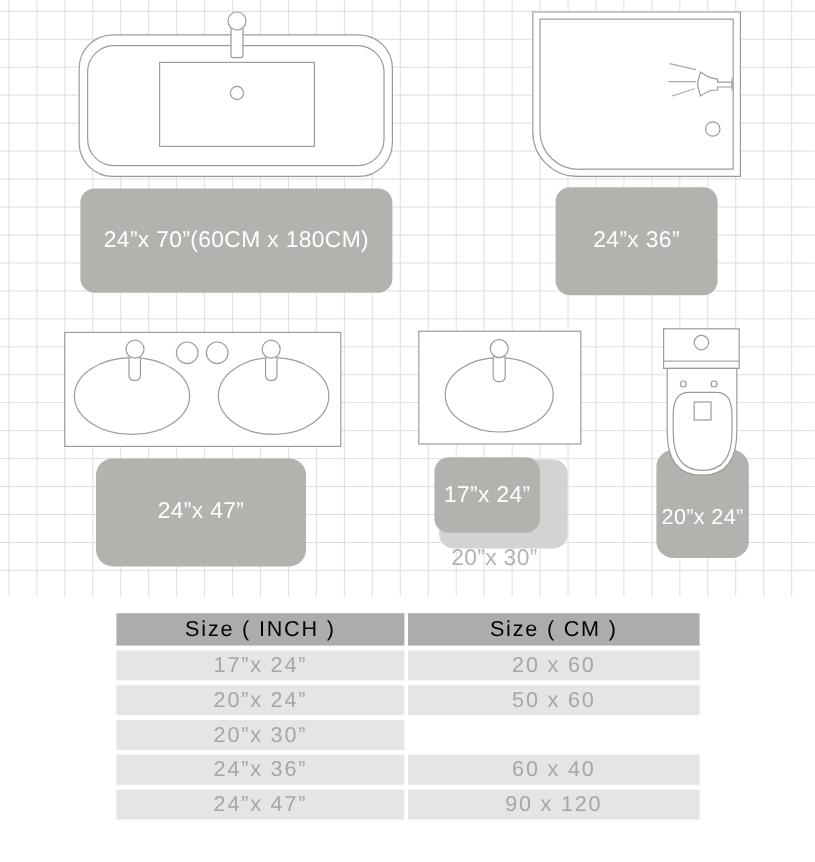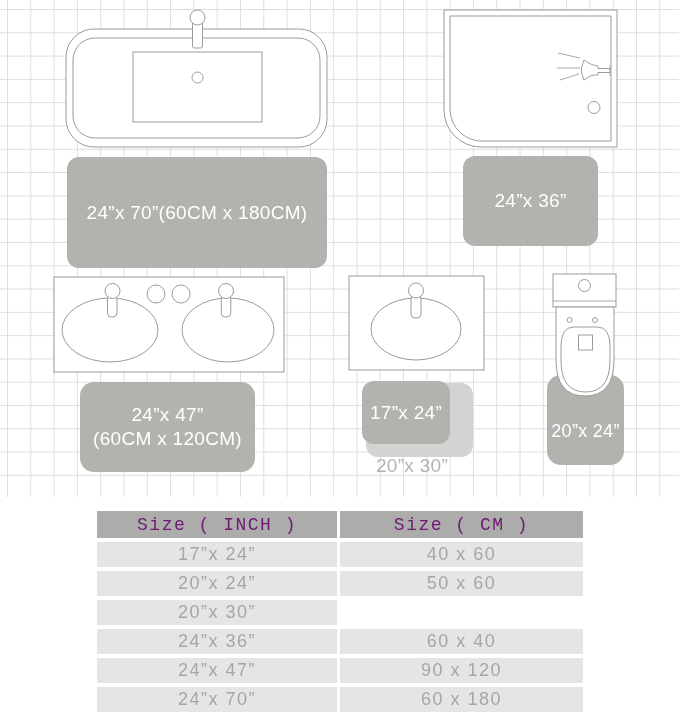--- a/index.html
+++ b/index.html
@@ -36,41 +36,40 @@
     letter-spacing: 0.3px;
   }
   .size-table { position: absolute; left: 97px; top: 511px; width: 486px; z-index: 2; }
   .trow { display: flex; gap: 3px; margin-bottom: 4px; }
   .trow .cell {
     display: flex; align-items: center; justify-content: center;
     font-size: 18px; letter-spacing: 1.5px;
   }
   .trow .c1 { width: 240px; }
   .trow .c2 { flex: 1; text-align: right; }
-  .trow.thead .cell { background: #acacaa; color: #701a75; height: 27px; font-family: Liberation Mono, monospace; }
+  .trow.thead .cell { background: #acacaa; color: #000000; height: 27px; }
   .trow.tbody .cell { background: #e5e5e3; color: #a6a6a4; height: 25px; }
 </style>
 </head>
 <body>
 
 <div class="stage">
 
   <div class="grid-area"></div>
 
-  <div class="rug" style="left:67px; top:157px; width:260px; height:111px;">
+  <div class="rug" style="left:67px; top:157px; width:260px; height:87px;">
     <div>24”x 70”(60CM x 180CM)</div>
   </div>
 
   <div class="rug" style="left:463px; top:156px; width:135px; height:90px;">
     <div>24”x 36”</div>
   </div>
 
   <div class="rug" style="left:80px; top:382px; width:175px; height:90px; border-radius:14px;">
     <div>24”x 47”</div>
-    <div>(60CM x 120CM)</div>
   </div>
 
   <div class="rug light" style="left:366px; top:383px; width:107px; height:74px;"></div>
 
   <div class="rug" style="left:362px; top:381px; width:88px; height:63px;">
     <div>17”x 24”</div>
   </div>
 
   <div class="floating-label" style="left:352px; top:455px; width:120px;">20”x 30”</div>
 
@@ -128,36 +127,32 @@
     <rect x="33.5" y="67" width="14" height="15"></rect>
   </svg>
 
   <div class="size-table">
     <div class="trow thead">
       <div class="cell c1">Size ( INCH )</div>
       <div class="cell c2">Size ( CM )</div>
     </div>
     <div class="trow tbody">
       <div class="cell c1">17”x 24”</div>
-      <div class="cell c2">40 x 60</div>
+      <div class="cell c2">20 x 60</div>
     </div>
     <div class="trow tbody">
       <div class="cell c1">20”x 24”</div>
       <div class="cell c2">50 x 60</div>
     </div>
     <div class="trow tbody">
       <div class="cell c1">20”x 30”</div>
     </div>
     <div class="trow tbody">
       <div class="cell c1">24”x 36”</div>
       <div class="cell c2">60 x 40</div>
     </div>
     <div class="trow tbody">
       <div class="cell c1">24”x 47”</div>
       <div class="cell c2">90 x 120</div>
     </div>
-    <div class="trow tbody">
-      <div class="cell c1">24”x 70”</div>
-      <div class="cell c2">60 x 180</div>
-    </div>
   </div>
 
 </div>
 
 </body></html>

